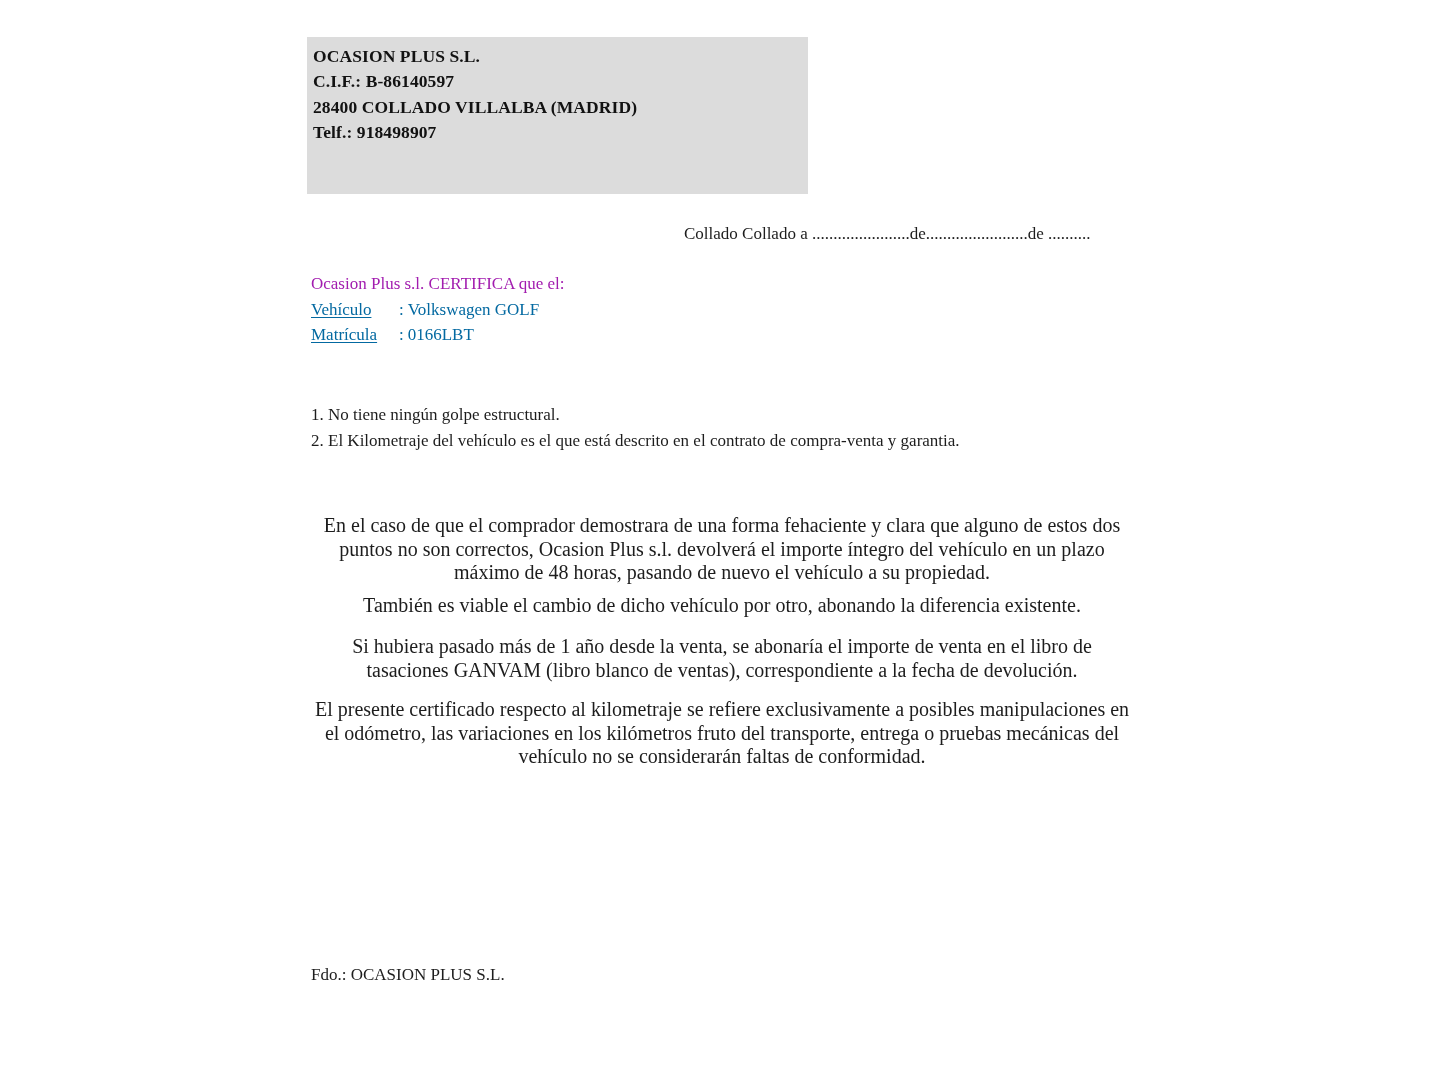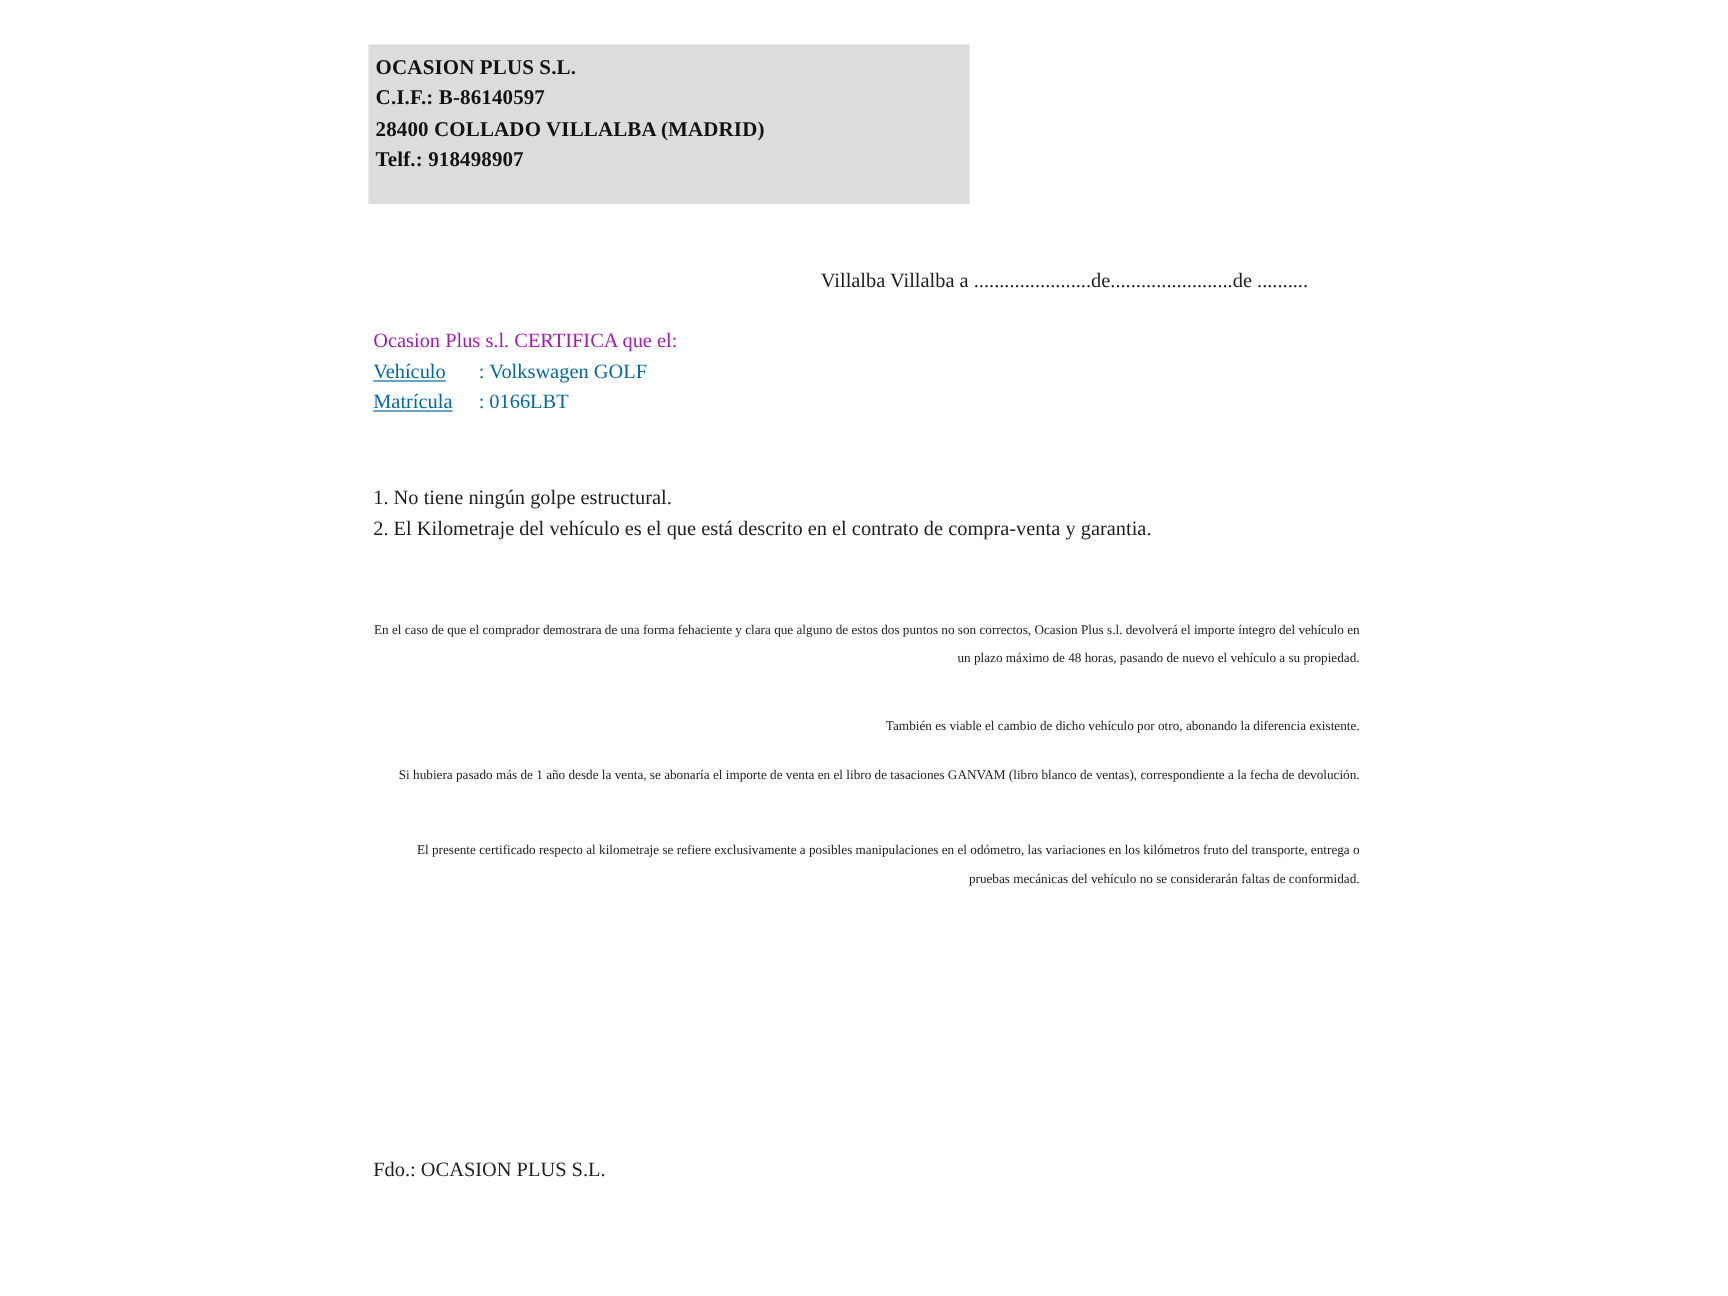--- a/index.html
+++ b/index.html
@@ -22,21 +22,21 @@
     inset: 0;
     background: #ffffff;
   }
 
   
   .letterhead {
     position: absolute;
     left: 307px;
     top: 37px;
     width: 501px;
-    height: 133px;
+    height: 157px;
     background: #dcdcdc;
     box-sizing: border-box;
     padding: 7px 0 0 6px;
   }
   .letterhead-line {
     font-weight: bold;
     font-size: 17.5px;
     line-height: 25.4px;
     letter-spacing: 0.1px;
     white-space: nowrap;
@@ -97,24 +97,24 @@
     color: #1d1d1d;
   }
   .point-1 { top: 403px; }
   .point-2 { top: 429px; text-align: right; }
 
   
   .para {
     position: absolute;
     left: 311px;
     width: 822px;
-    font-size: 11px;
+    font-size: 20px;
     line-height: 23.5px;
     color: #1d1d1d;
-    text-align: right;
+    text-align: center;
   }
   .para-1 { top: 514px; }
   .para-2 { top: 594px; }
   .para-3 { top: 635px; }
   .para-4 { top: 698px; }
 
   
   .signature {
     position: absolute;
     left: 311px;
@@ -130,21 +130,21 @@
 
 <div class="page">
 
   <div class="letterhead">
     <div class="letterhead-line">OCASION PLUS S.L.</div>
     <div class="letterhead-line">C.I.F.: B-86140597</div>
     <div class="letterhead-line">28400 COLLADO VILLALBA (MADRID)</div>
     <div class="letterhead-line">Telf.: 918498907</div>
   </div>
 
-  <div class="date-line">Villalba Villalba a .......................de........................de ..........</div>
+  <div class="date-line">Collado Collado a .......................de........................de ..........</div>
 
   <div class="certify-block">
     <div class="certify-line">Ocasion Plus s.l. CERTIFICA que el:</div>
 
     <div class="field-row">
       <span class="field-label">Vehículo</span><span class="field-sep">:</span><span class="field-value">Volkswagen GOLF</span>
     </div>
 
     <div class="field-row">
       <span class="field-label">Matrícula</span><span class="field-sep">:</span><span class="field-value">0166LBT</span>

